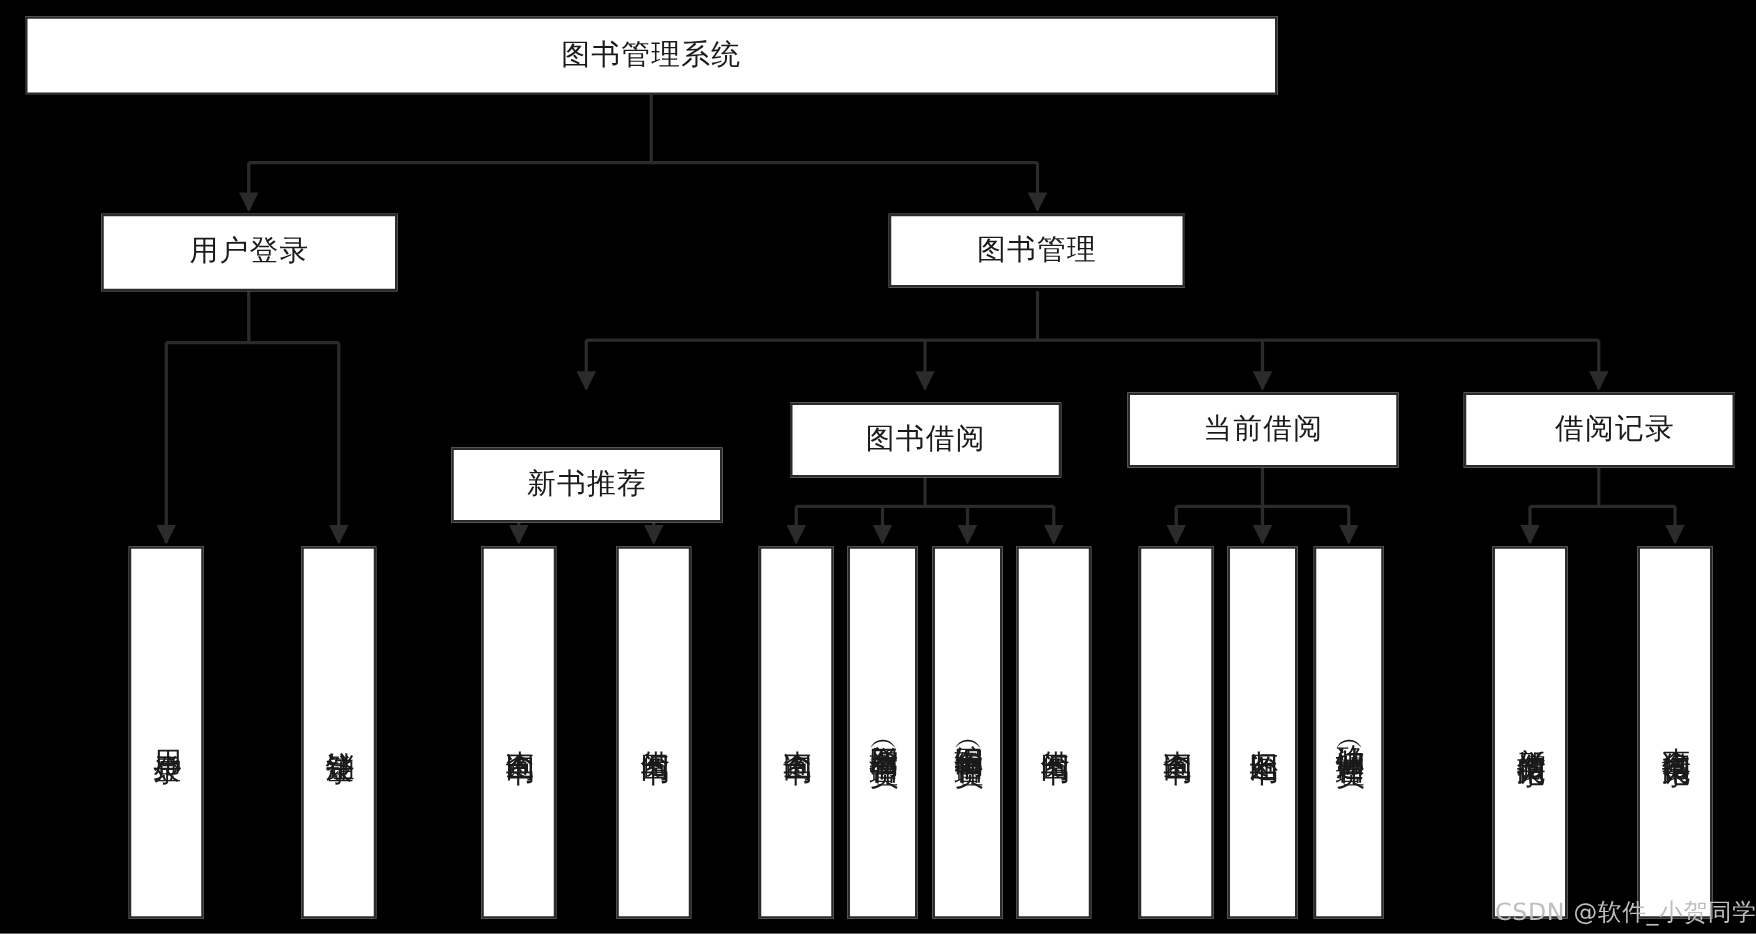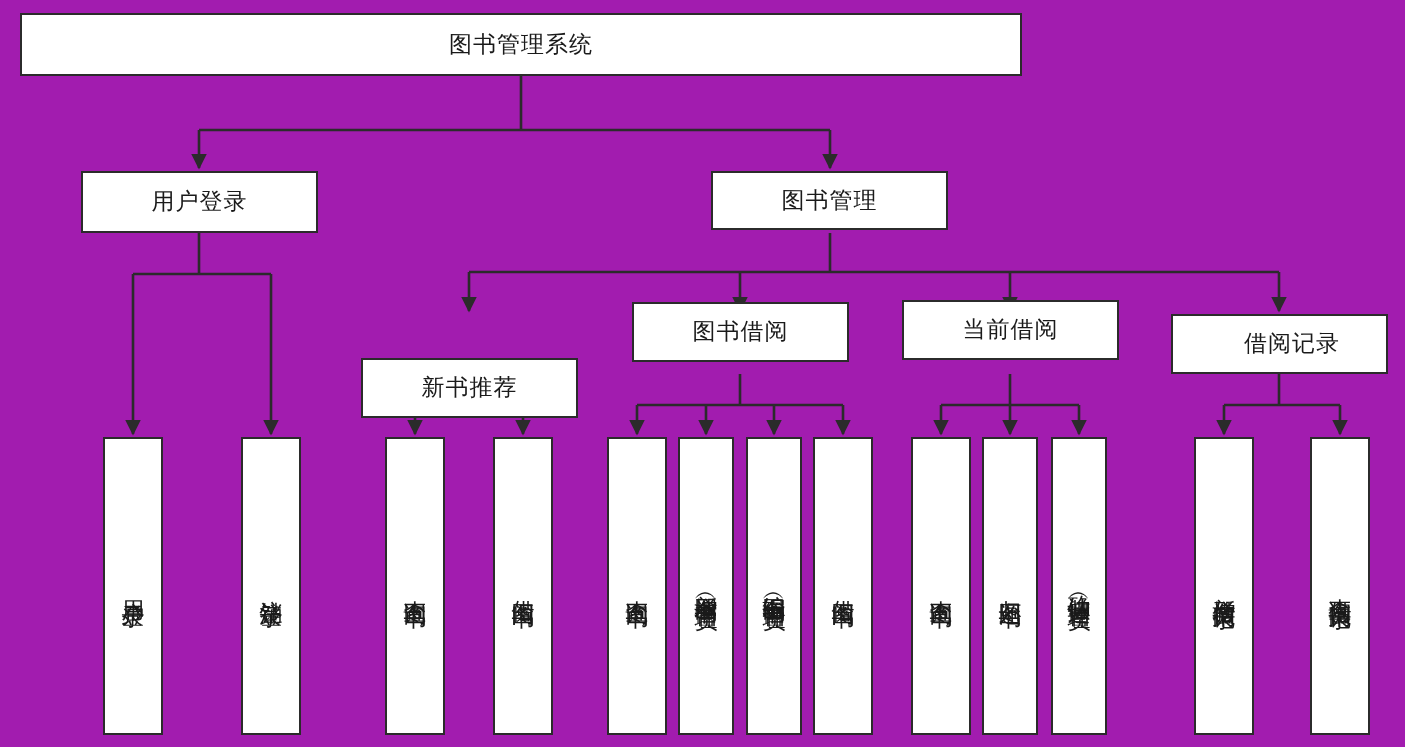--- a/index.html
+++ b/index.html
@@ -8,21 +8,21 @@
     padding: 0;
     background: #ffffff;
   }
   body {
     font-family: "DejaVu Sans", "Liberation Sans", sans-serif;
   }
   #diagram-canvas {
     position: relative;
     width: 1405px;
     height: 747px;
-    background: #a21caf;
+    background: #000000;
     overflow: hidden;
   }
   #edge-layer {
     position: absolute;
     left: 0;
     top: 0;
     width: 1405px;
     height: 747px;
     pointer-events: none;
   }
@@ -129,24 +129,24 @@
   <div class="node horiz" style="left:81px; top:171px; width:237px; height:62px;">
     <span>用户登录</span>
   </div>
   <div class="node horiz" style="left:711px; top:171px; width:237px; height:59px;">
     <span>图书管理</span>
   </div>
 
   <div class="node horiz" style="left:361px; top:314px; width:217px; height:60px;margin-top:44px;">
     <span>新书推荐</span>
   </div>
-  <div class="node horiz" style="left:632px; top:302px; width:217px; height:60px;">
+  <div class="node horiz" style="left:632px; top:322px; width:217px; height:60px;">
     <span>图书借阅</span>
   </div>
-  <div class="node horiz" style="left:902px; top:300px; width:217px; height:60px;">
+  <div class="node horiz" style="left:902px; top:314px; width:217px; height:60px;">
     <span>当前借阅</span>
   </div>
   <div class="node horiz" style="left:1171px; top:314px; width:217px; height:60px;padding-left:25px;">
     <span>借阅记录</span>
   </div>
 
   <div class="node vert" style="left:103px; top:437px; width:60px; height:298px;">
     <span>用户登录</span>
   </div>
   <div class="node vert" style="left:241px; top:437px; width:60px; height:298px;">
@@ -183,14 +183,15 @@
     <span>确认归还（管理员）</span>
   </div>
 
   <div class="node vert" style="left:1194px; top:437px; width:60px; height:298px;">
     <span>新增借阅记录</span>
   </div>
   <div class="node vert" style="left:1310px; top:437px; width:60px; height:298px;">
     <span>查询借阅记录</span>
   </div>
 
+  <div class="watermark" style="left:1196px; top:717px;">CSDN @软件_小贺同学</div>
 
 </div>
 
 </body></html>

